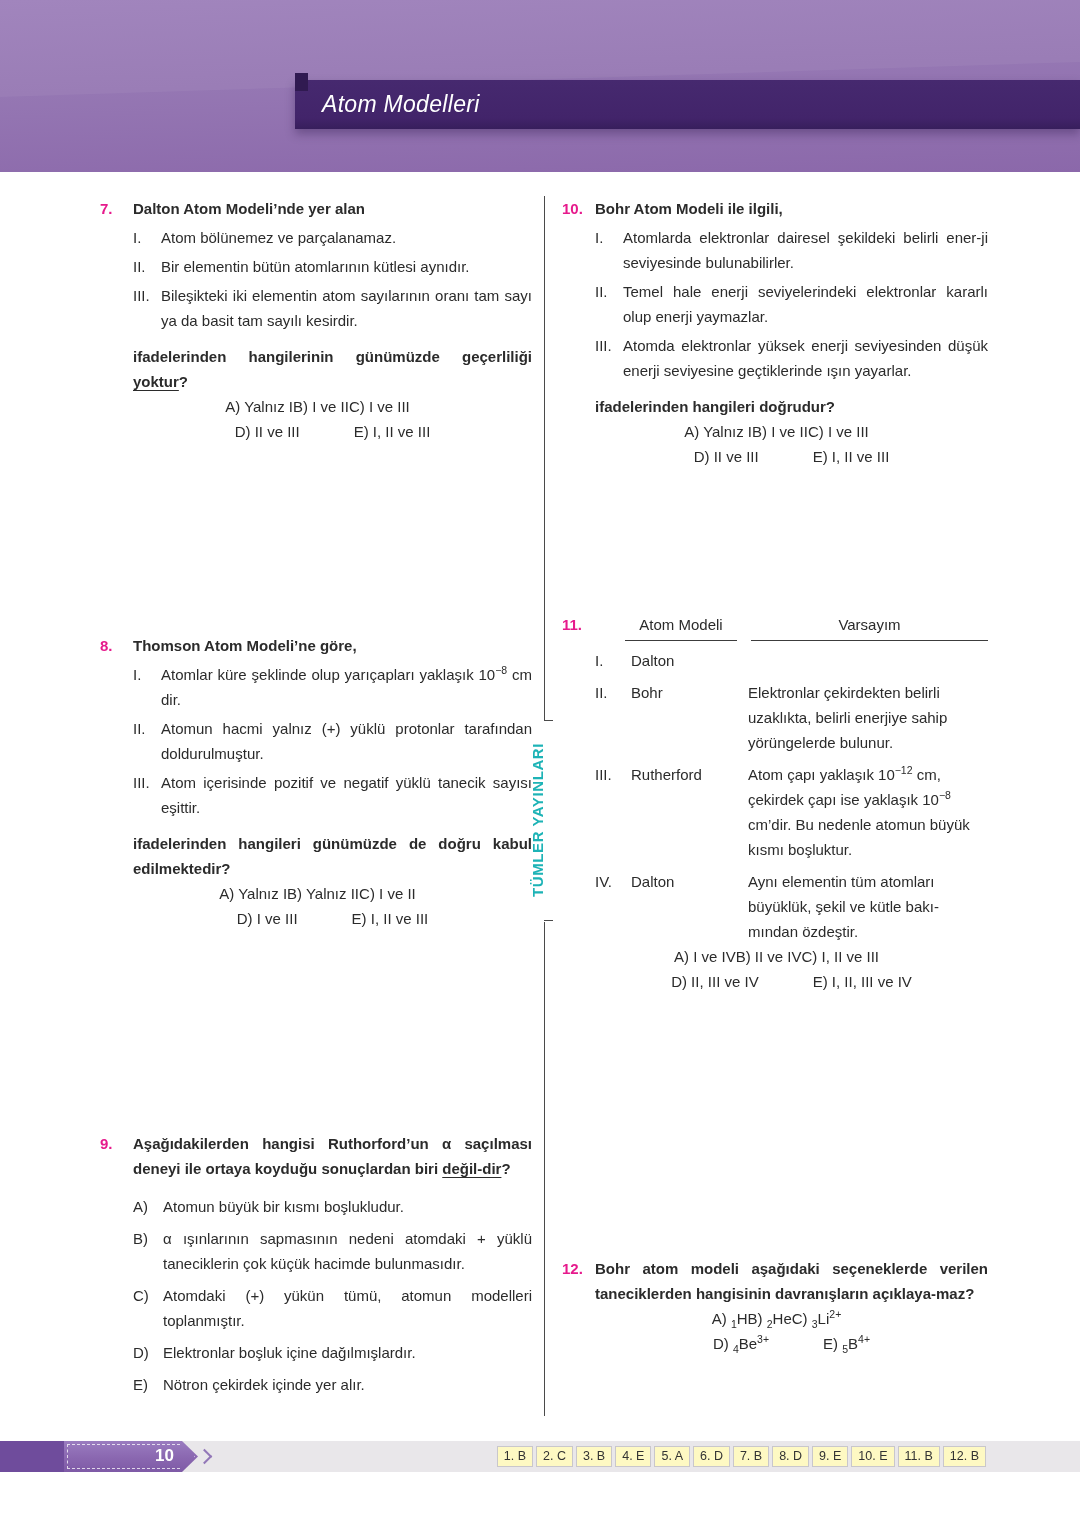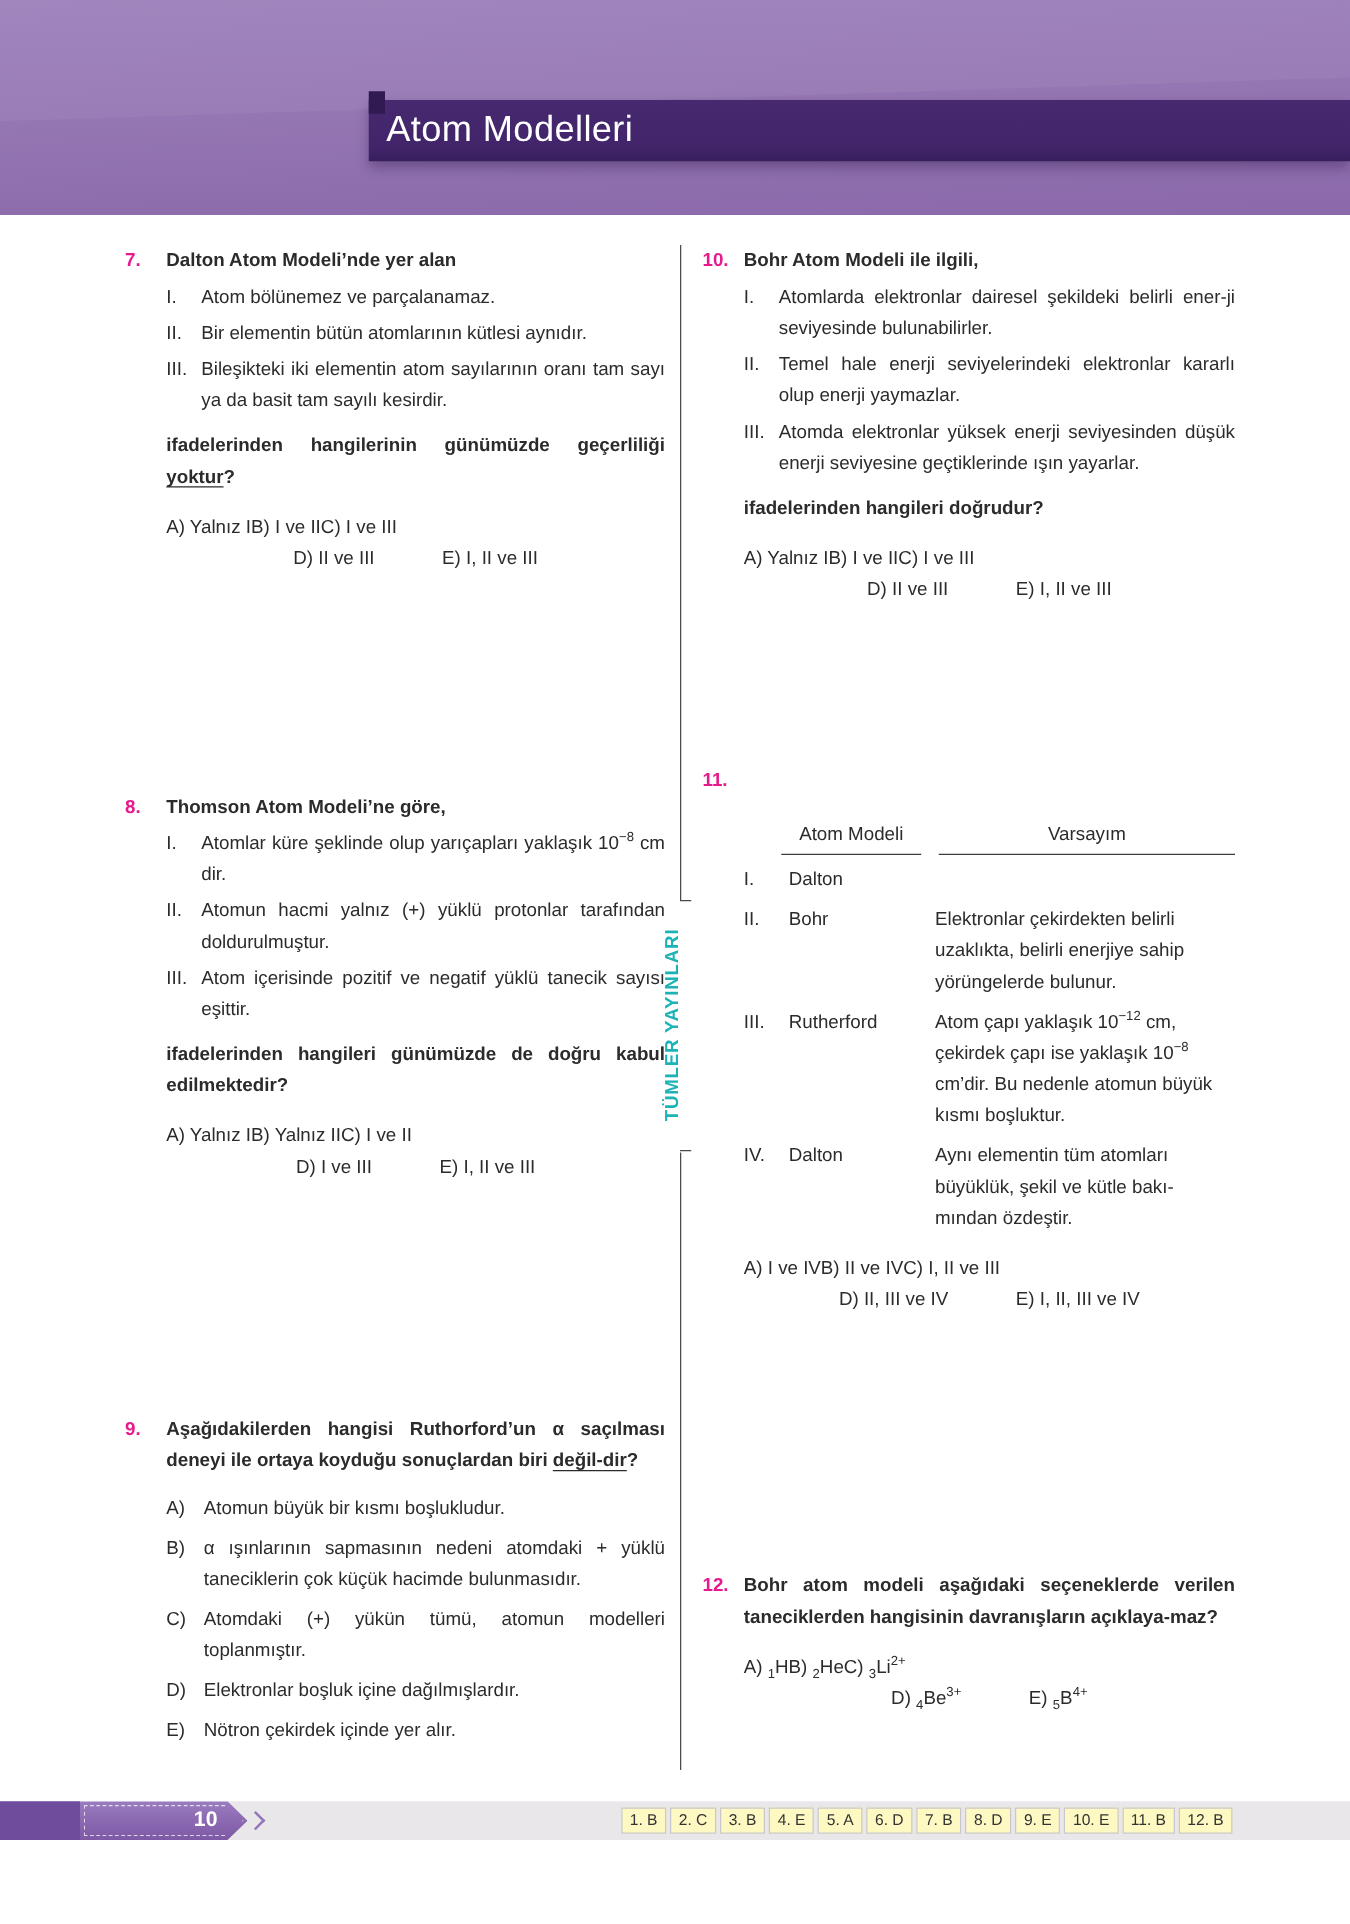--- a/index.html
+++ b/index.html
@@ -20,22 +20,22 @@
   }
   .title-banner {
     position:absolute; top:80px; left:295px; right:0; height:49px;
     background:linear-gradient(180deg,#46296f 0%,#42246a 78%,#371e5c 100%);
     box-shadow:0 5px 9px rgba(40,20,70,0.35);
   }
   .title-banner::before {
     content:""; position:absolute; left:0; top:-7px; width:13px; height:18px; background:#301a51;
   }
   .title-banner .t {
-    display:block; line-height:49px; padding-left:14px; color:#ffffff;
-    font-size:29px; letter-spacing:0.3px; font-weight:400;
+    display:block; line-height:49px; padding-left:27px; color:#ffffff;
+    font-size:23px; letter-spacing:0.3px; font-weight:400;font-style:italic;
   }
   
   .vline { position:absolute; left:544px; width:1px; background:#4a4a4a; }
   .vtick { position:absolute; left:544px; height:1px; width:9px; background:#4a4a4a; }
   .publisher {
     position:absolute; left:529px; top:722px; height:196px; width:28px;
     writing-mode:vertical-rl; transform:rotate(180deg);
     color:#1db3b6; font-weight:700; font-size:15px; letter-spacing:0.6px; text-align:center;
   }
   
@@ -46,30 +46,30 @@
   #q10 { left:562px; top:196px; width:426px; }
   #q11 { left:562px; top:612px; width:426px; }
   #q12 { left:562px; top:1256px; width:426px; }
   .qnum { color:#e61a8c; font-weight:700; width:33px; flex:none; }
   .qbody { flex:1; min-width:0; }
   .qtitle { font-weight:700; text-align:justify; }
   .item { display:flex; margin-top:4px; }
   .item .rn { width:28px; flex:none; }
   .item .it { flex:1; text-align:justify; }
   .stem { font-weight:700; margin-top:11px; text-align:justify; }
-  .opts1 { display:flex; justify-content:flex-start; margin-top:15px; padding-right:30px; }
+  .opts1 { display:flex; justify-content:center; padding-right:30px; }
   .opts2 { display:flex; justify-content:center; gap:54px; margin-top:0; }
   .aopt { display:flex; margin-top:7px; }
   .aopt .al { width:30px; flex:none; }
   .aopt .at { flex:1; text-align:justify; }
   .u { text-decoration:underline; text-underline-offset:3px; }
   sup { font-size:0.7em; line-height:0; vertical-align:super; }
   sub { font-size:0.7em; line-height:0; vertical-align:sub; }
   
-  .t-headers { display:flex;margin-top:43px; }
+  .t-headers { display:flex; }
   .th-model { width:112px; margin-left:30px; text-align:center; padding-bottom:3px; border-bottom:1.5px solid #3c3c3c; }
   .th-spacer { width:14px; }
   .th-assume { flex:1; text-align:center; padding-bottom:3px; border-bottom:1.5px solid #3c3c3c; }
   .t-row { display:flex; margin-top:7px; }
   .t-rn { width:36px; flex:none; }
   .t-model { width:117px; flex:none; }
   .t-text { flex:1; }
   
   .footer-bar { position:absolute; left:0; top:1441px; width:1080px; height:31px; background:#e9e7ea; }
   .footer-left { position:absolute; left:0; top:0; width:64px; height:31px; background:#6f4c9c; }

